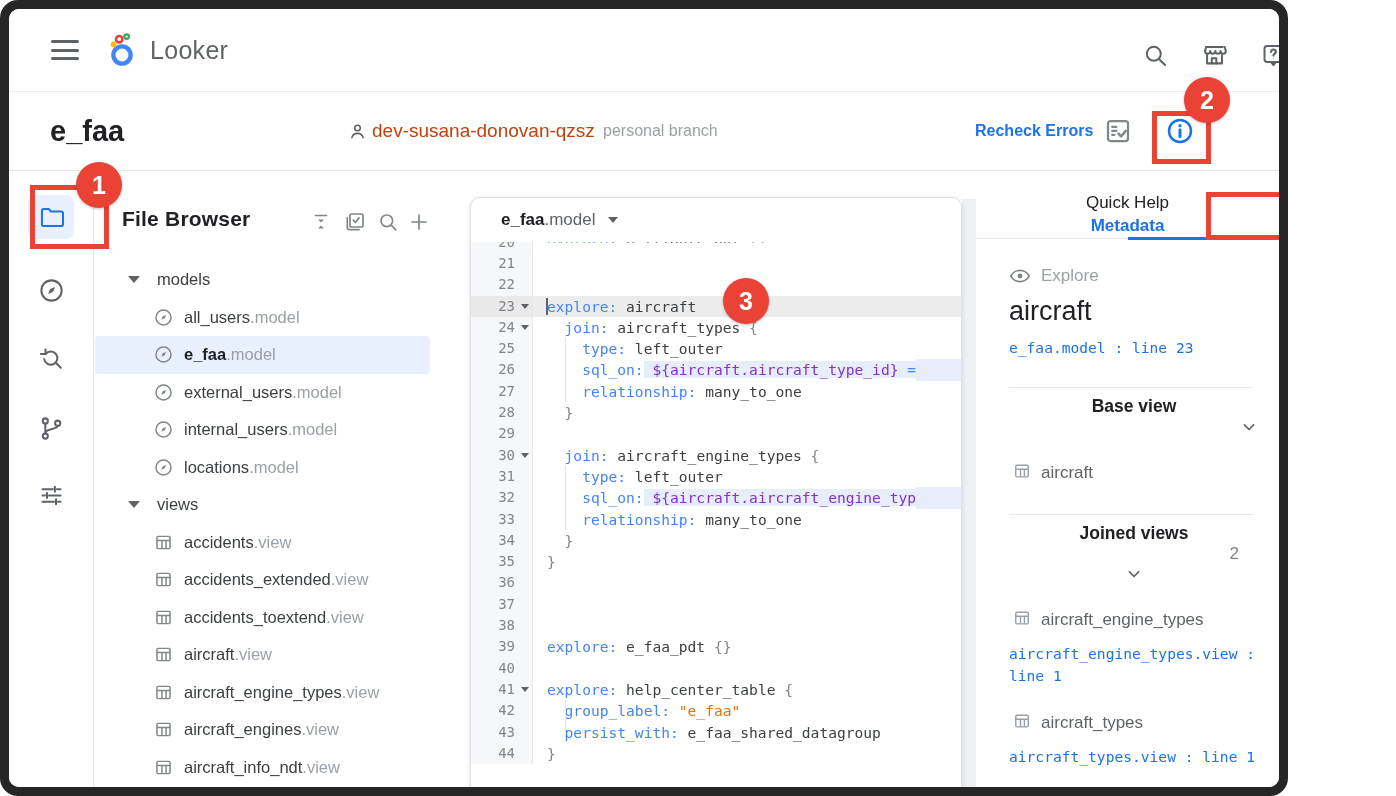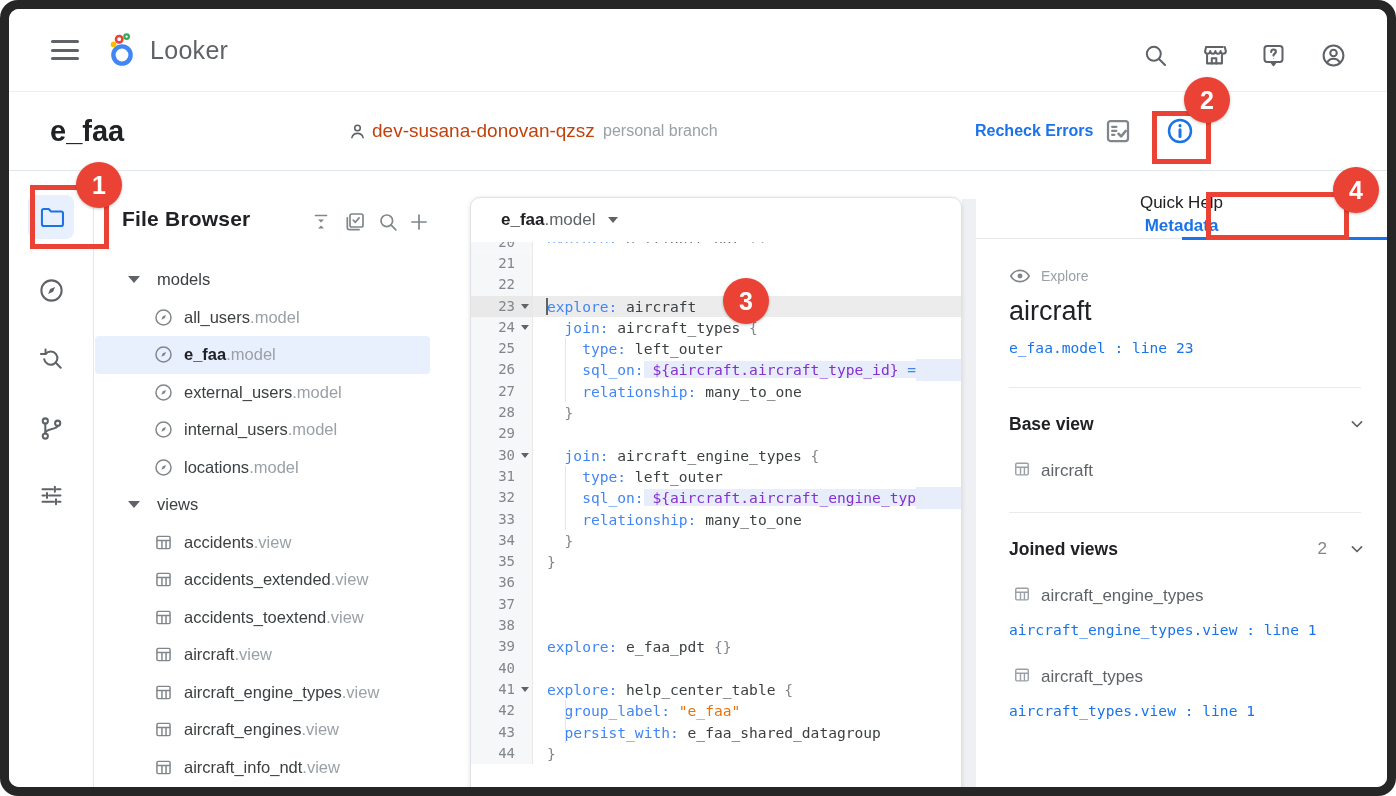--- a/index.html
+++ b/index.html
@@ -1,17 +1,17 @@
 <!DOCTYPE html>
 <html><head>
 <meta charset="utf-8">
 <style>
   * { margin:0; padding:0; box-sizing:border-box; }
   html,body { width:1396px; height:796px; background:#fff; font-family:"Liberation Sans",sans-serif; }
-  .frame { position:absolute; inset:0; width:1396px; height:796px; background:#262626; border-radius:18px; }
+  .frame { position:absolute; inset:0; width:1288px; height:796px; background:#262626; border-radius:18px; }
   .screen { position:absolute; inset:9px; background:#fff; border-radius:10px; overflow:hidden; }
 
   
   .topbar { position:absolute; left:0; right:0; top:0; height:83px; border-bottom:1px solid #eceef0; background:#fff; }
   .hamburger { position:absolute; left:42px; top:50%; transform:translateY(-50%); width:28px; height:20px; display:flex; flex-direction:column; justify-content:space-between; cursor:pointer; }
   .hamburger span { display:block; height:3px; background:#5f6368; border-radius:2px; }
   .logo { position:absolute; left:96px; top:50%; transform:translateY(-50%); display:flex; align-items:center; gap:9px; }
   .logo-text { font-size:25px; color:#5f6368; letter-spacing:.3px; }
   .tb-icon { position:absolute; top:33px; width:27px; height:27px; cursor:pointer; }
   .tb-icon svg { width:100%; height:100%; stroke:#5f6368; fill:none; stroke-width:1.8; stroke-linecap:round; stroke-linejoin:round; }
@@ -76,26 +76,26 @@
   .seg-str { color:#e8710a; }
   .seg-fill { display:inline-block; width:46px; height:21.3px; background:#e7edfa; vertical-align:top; }
 
   
   .rpanel { position:absolute; left:967px; right:0; top:162px; bottom:0; background:#fff; }
   .rtabs { position:relative; margin-top:20px; height:48px; display:flex; border-bottom:1px solid #e6e8eb;flex-direction:column; }
   .rtab { flex:1; display:flex; align-items:center; justify-content:center; font-size:17px; font-weight:500; color:#202124; cursor:pointer; }
   .rtab.active { color:#1a73e8; font-weight:700; }
   .rtab-underline { position:absolute; left:50%; right:0; bottom:-2px; height:3px; background:#1a73e8; }
   .rcontent { padding:26px 20px 0 33px; }
-  .kind-row { display:flex; align-items:center; gap:10px; font-size:14px; color:#9aa0a6; }
+  .kind-row { display:flex; align-items:center; gap:10px; font-size:17px; color:#9aa0a6; }
   .kind-row svg { width:22px; height:22px; }
   .rname { margin-top:9px; font-size:27px; color:#202124; }
   .rlink { margin-top:10px; font-family:"DejaVu Sans Mono",monospace; font-size:14.6px; color:#1a73e8; max-width:310px; line-height:1.5; cursor:pointer; }
   .rdivider { height:1px; background:#e8eaed; margin-top:28px; margin-right:6px; }
-  .rsection-h { display:flex; align-items:center; margin-top:26px; font-size:17.5px; font-weight:700; color:#202124; cursor:pointer; }
+  .rsection-h { display:flex; align-items:center; margin-top:8px; font-size:17.5px; font-weight:700; color:#202124; cursor:pointer;flex-direction:column; }
   .rcount { margin-left:auto; margin-right:20px; font-weight:400; color:#80868b; font-size:17px; }
   .rchev { margin-left:auto; width:20px; height:20px; flex:none; }
   .rsection-h .rcount + .rchev { margin-left:0; }
   .rchev svg { width:20px; height:20px; stroke:#5f6368; fill:none; stroke-width:2; stroke-linecap:round; stroke-linejoin:round; }
   .ritem { margin-top:24px; }
   .ritem-name { display:flex; align-items:center; gap:9px; font-size:17px; color:#5f6368; padding-left:3px; }
   .ritem-name svg { width:20px; height:20px; flex:none; }
 
   
   .ann-box { position:absolute; border:5px solid #ea4335; z-index:40; pointer-events:none; }

